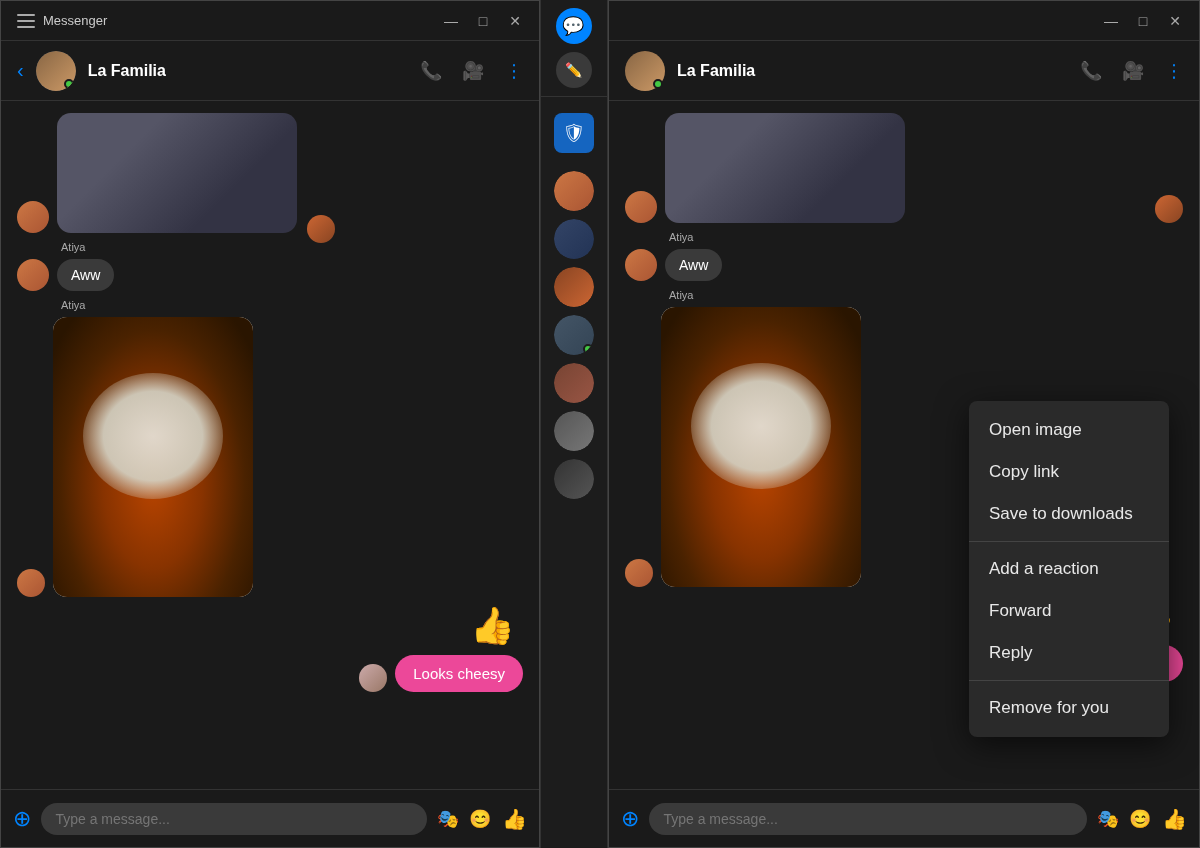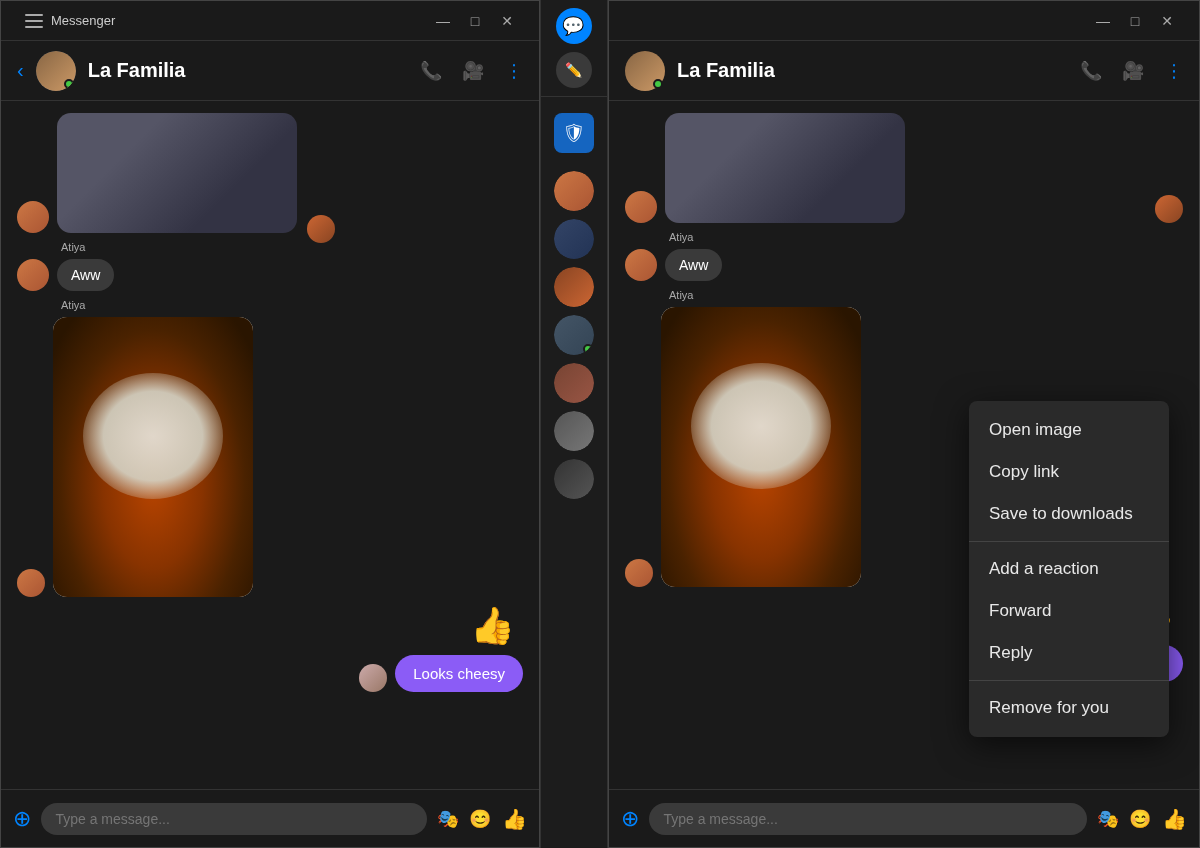--- a/index.html
+++ b/index.html
@@ -21,21 +21,21 @@
       position: relative;
     }
     .window-left {
       width: 540px;
       height: 848px;
     }
     .titlebar {
       display: flex;
       align-items: center;
       background: #1a1a1a;
-      padding: 8px 24px;
+      padding: 8px 16px;
       height: 40px;
       border-bottom: 1px solid #333;
     }
     .titlebar-icon {
       width: 18px;
       height: 18px;
       margin-right: 8px;
       display: flex;
       flex-direction: column;
       justify-content: space-around;
@@ -98,21 +98,21 @@
     }
     .avatar-img {
       width: 100%;
       height: 100%;
       background: linear-gradient(135deg, #886644, #cc9966);
       border-radius: 50%;
     }
     .header-name {
       flex: 1;
       color: #fff;
-      font-size: 20px;
+      font-size: 16px;
       font-weight: 600;
     }
     .header-actions {
       display: flex;
       gap: 20px;
       align-items: center;
     }
     .header-action-btn {
       color: #0084ff;
       font-size: 18px;
@@ -193,21 +193,21 @@
       top: 20%;
       left: 15%;
       width: 70%;
       height: 45%;
       background: radial-gradient(ellipse, #e8e8e0 0%, #d5d5c8 50%, transparent 80%);
       border-radius: 50%;
       opacity: 0.9;
     }
 
     .looks-cheesy-bubble {
-      background: #8b5cf6;
+      background: #ec4899;
       color: #fff;
       border-radius: 20px;
       padding: 10px 18px;
       font-size: 15px;
       font-weight: 500;
     }
 
     .chat-footer {
       display: flex;
       align-items: center;

